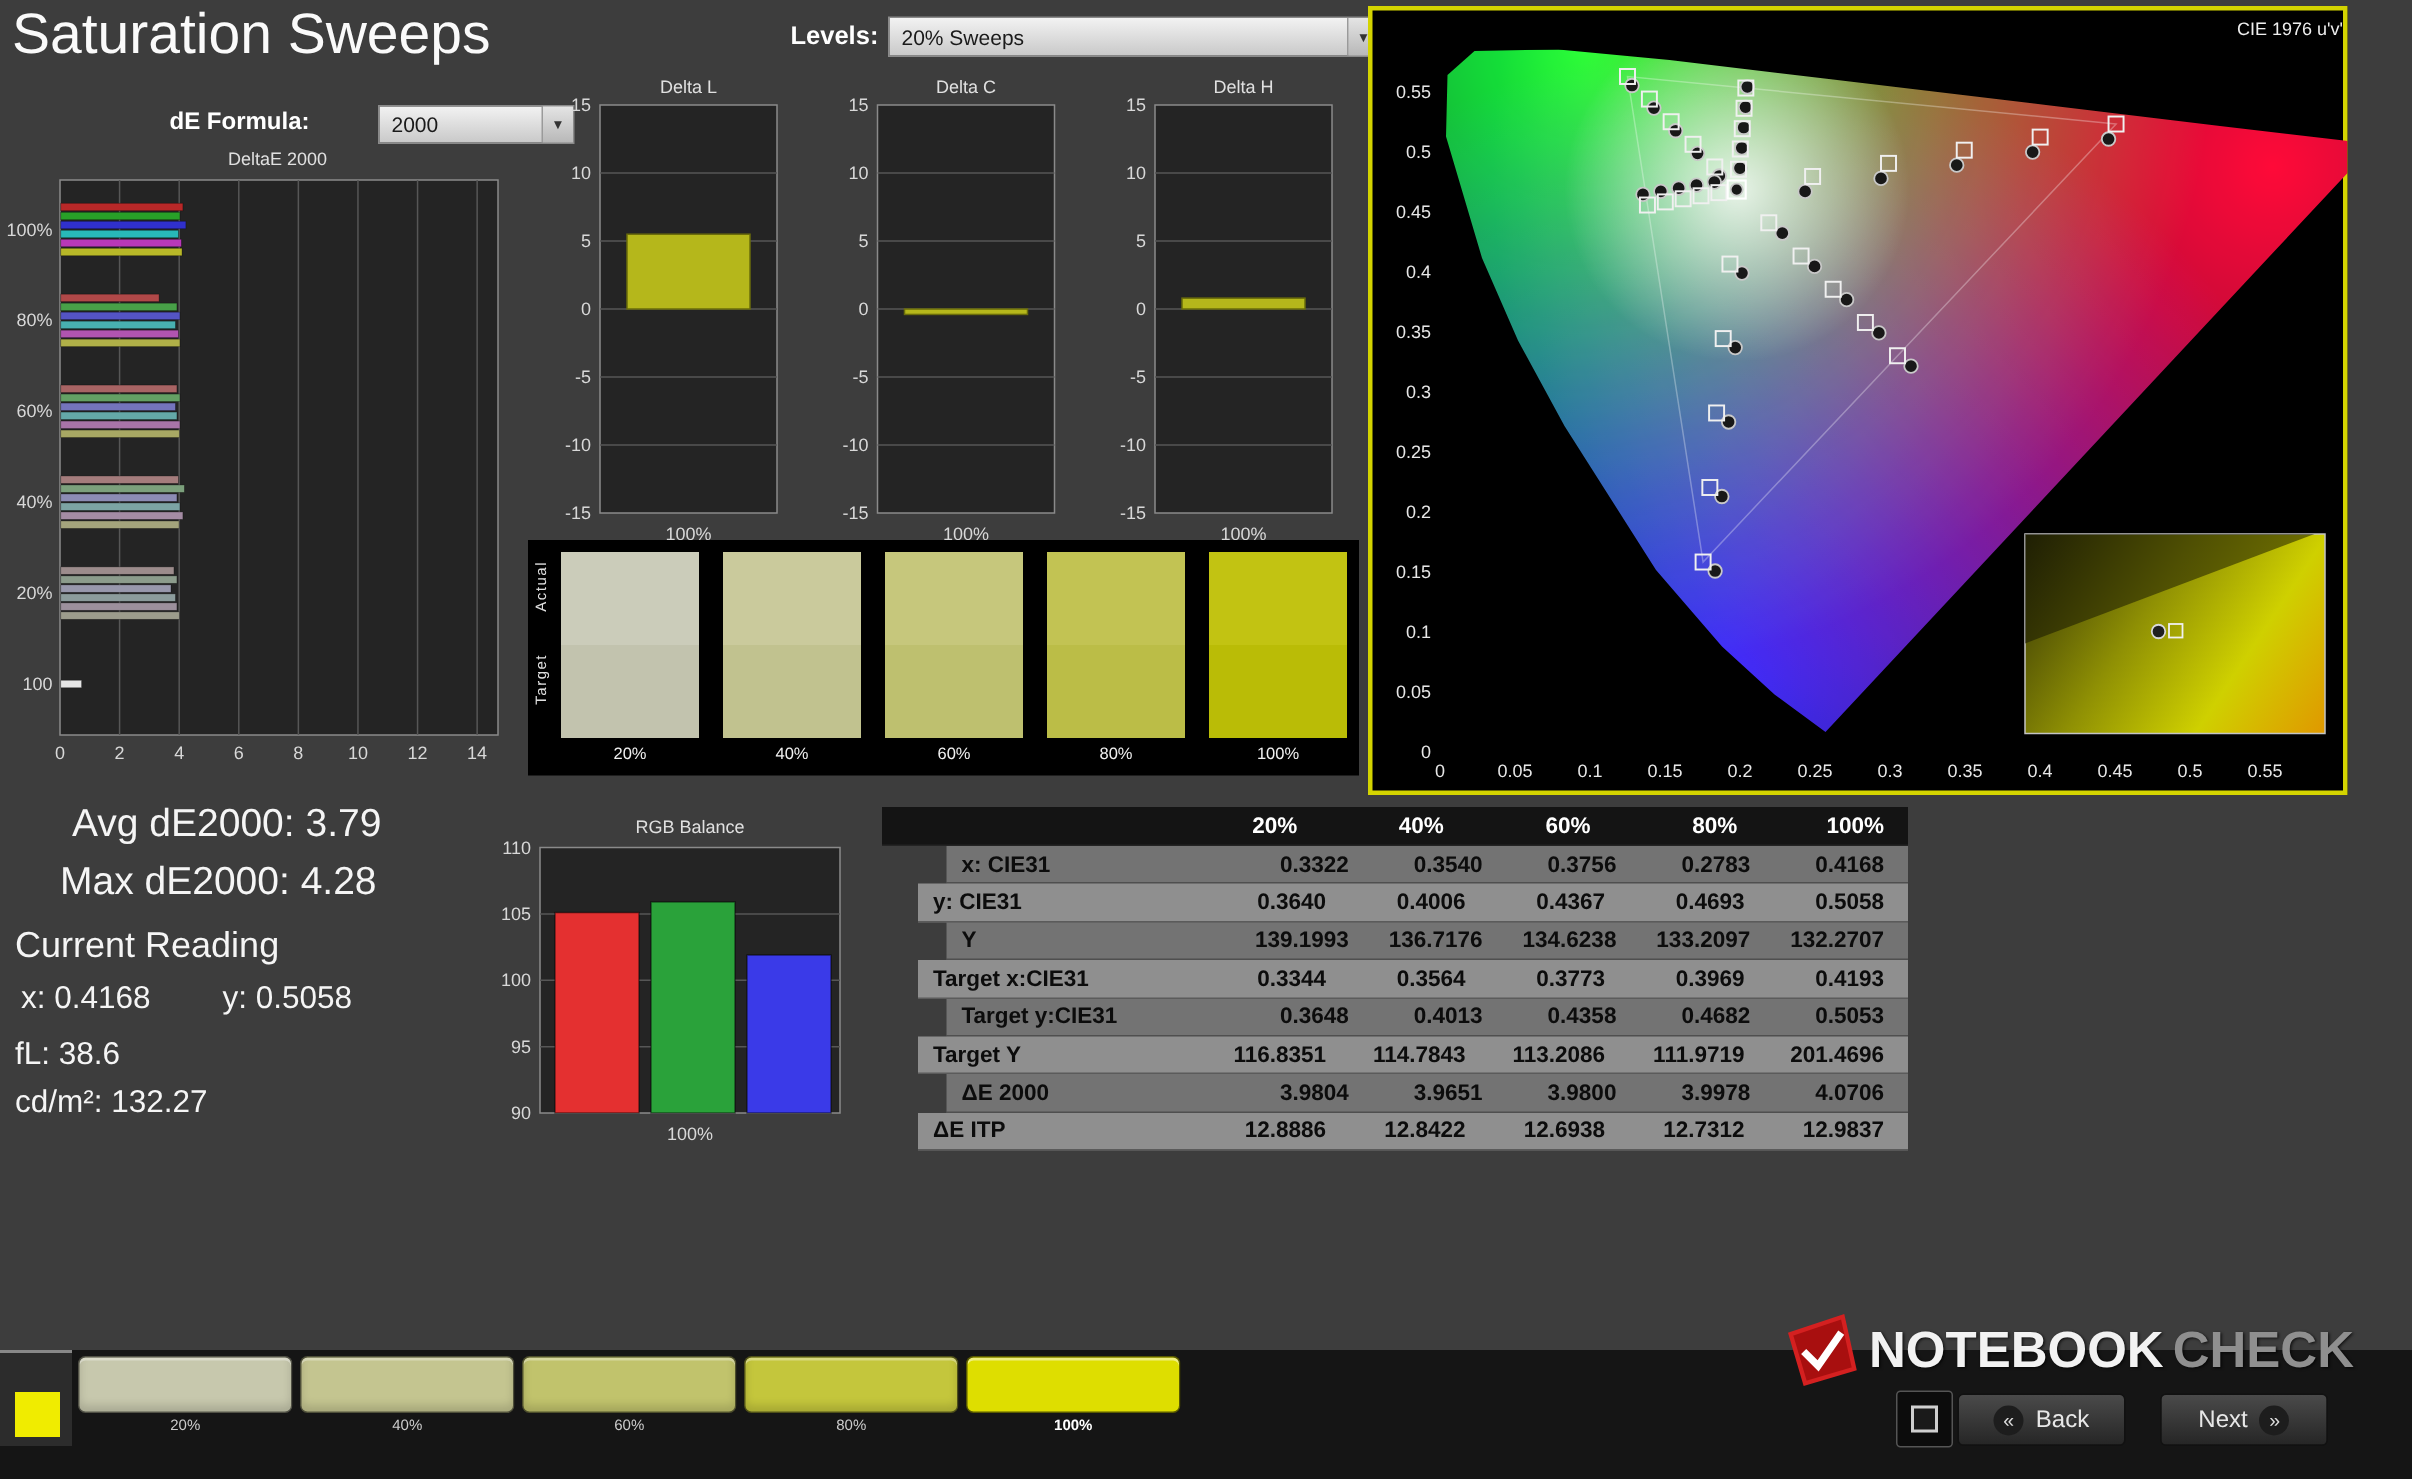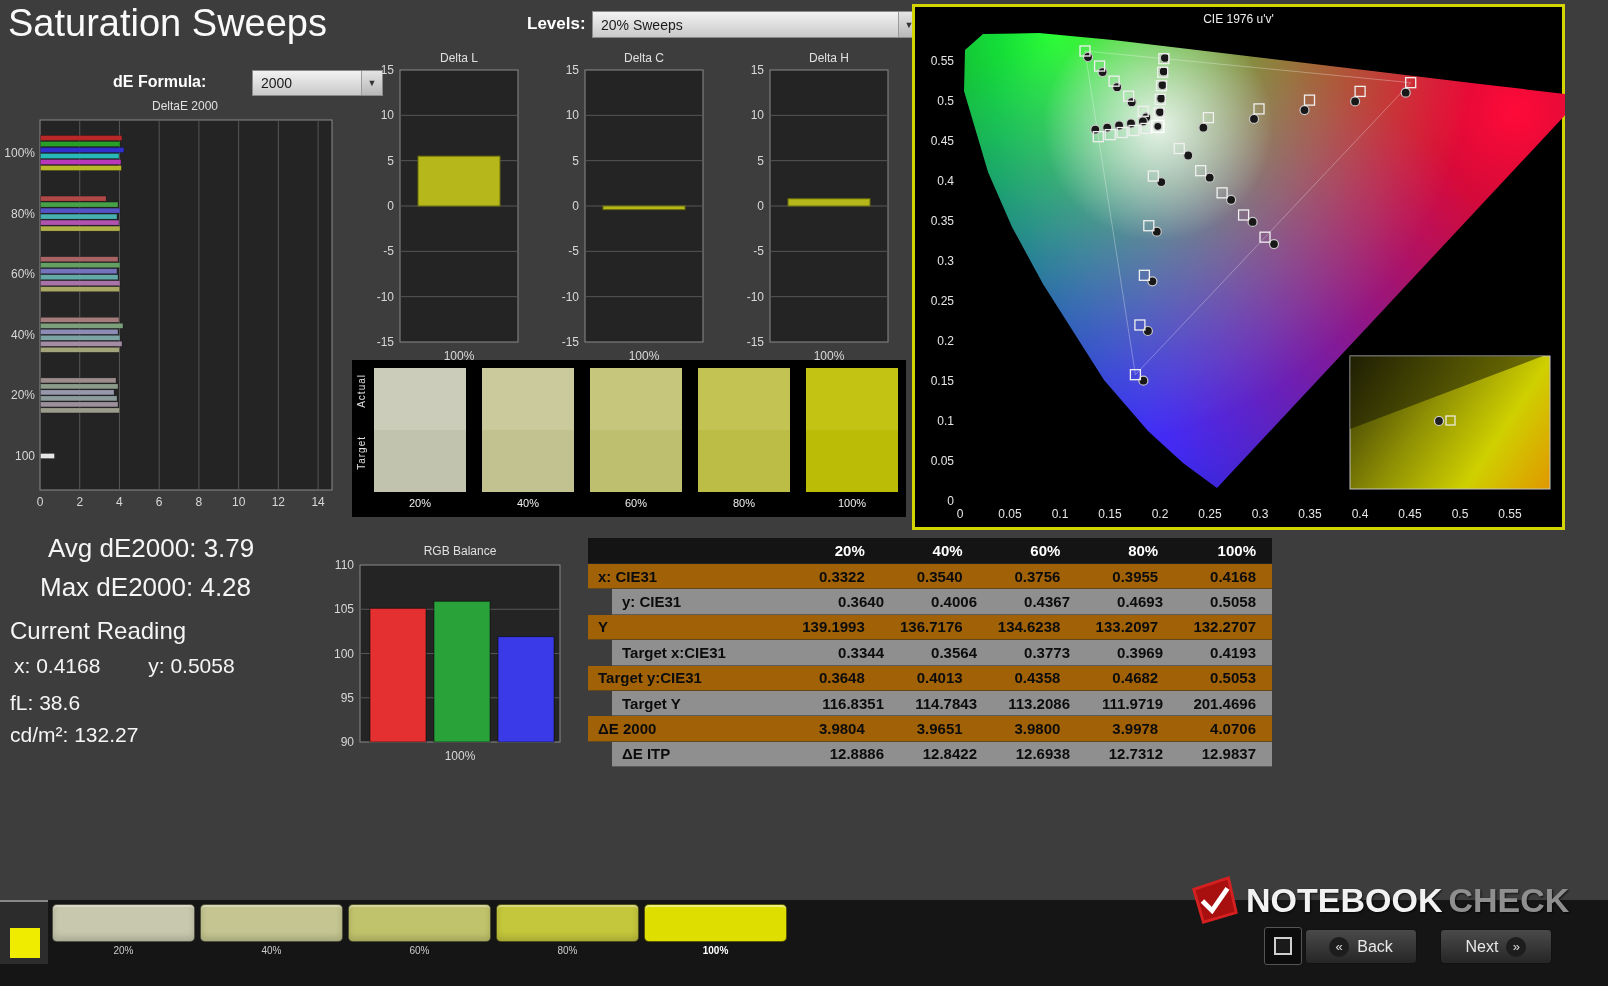--- a/index.html
+++ b/index.html
@@ -27,33 +27,33 @@
   #swatch-strip{position:absolute;left:352px;top:360px;width:554px;height:157px;background:#000;}
   .rotlbl{position:absolute;left:4px;writing-mode:vertical-rl;transform:rotate(180deg);
           color:#e0e0e0;font-size:10px;letter-spacing:1px;}
   #rot-actual{top:14px;} #rot-target{top:76px;}
   #swatch-columns{position:absolute;left:22px;top:8px;display:flex;gap:16px;}
   .swcol{width:92px;}
   .swa,.swt{height:62px;}
   .swl{text-align:center;color:#f0f0f0;font-size:11px;margin-top:5px;}
   #cie-panel{position:absolute;left:912px;top:4px;width:653px;height:526px;background:#000;
              border:3px solid #d4d400;box-sizing:border-box;}
-  #cie-title{position:absolute;left:0;top:5px;width:100%;text-align:center;color:#eee;font-size:12px;}
+  #cie-title{position:absolute;left:0;top:5px;width:100%;text-align:right;color:#eee;font-size:12px;}
   #cie-svg{left:0px;top:24px;}
   .reading{position:absolute;color:#f5f5f5;}
   #avg-reading{left:48px;top:533px;font-size:26px;}
   #max-reading{left:40px;top:572px;font-size:26px;}
   #current-title{left:10px;top:617px;font-size:24px;}
   #xy-reading{left:14px;top:654px;font-size:21px;}
   #fl-reading{left:10px;top:691px;font-size:21px;}
   #cdm2-reading{left:10px;top:723px;font-size:21px;}
   #data-table{position:absolute;left:588px;top:538px;width:684px;}
   .trow{display:flex;height:24.4px;align-items:center;border-bottom:1px solid rgba(50,50,50,.55);}
   .trow.thead{background:#141414;height:25px;}
-  .trow.even{background:#a16207;}
+  .trow.even{background:#737373;margin-left:43px;}
   .trow.odd{background:#8f8f8f;margin-left:24px;}
   .tlabel{width:185px;padding-left:10px;font-weight:bold;color:#0c0c0c;font-size:15px;}
   .tval{flex:1;text-align:right;padding-right:16px;font-weight:bold;color:#0c0c0c;font-size:15px;}
   .thead .tval{color:#fff;}
   #bottombar{position:absolute;left:0;top:900px;width:1608px;height:86px;background:#151515;}
   #bar-corner{position:absolute;left:0;top:0;width:48px;height:62px;background:#2c2c2c;
               border-top:2px solid #888;}
   #corner-swatch{position:absolute;left:10px;top:26px;width:30px;height:30px;}
   #bar-tiles{position:absolute;left:52px;top:4px;display:flex;gap:5px;}
   .tile{width:143px;height:56px;}
@@ -403,21 +403,21 @@
         <div class="tval">40%</div>
         <div class="tval">60%</div>
         <div class="tval">80%</div>
         <div class="tval">100%</div>
       </div>
       <div class="trow even">
         <div class="tlabel">x: CIE31</div>
         <div class="tval">0.3322</div>
         <div class="tval">0.3540</div>
         <div class="tval">0.3756</div>
-        <div class="tval">0.3955</div>
+        <div class="tval">0.2783</div>
         <div class="tval">0.4168</div>
       </div>
       <div class="trow odd">
         <div class="tlabel">y: CIE31</div>
         <div class="tval">0.3640</div>
         <div class="tval">0.4006</div>
         <div class="tval">0.4367</div>
         <div class="tval">0.4693</div>
         <div class="tval">0.5058</div>
       </div>

